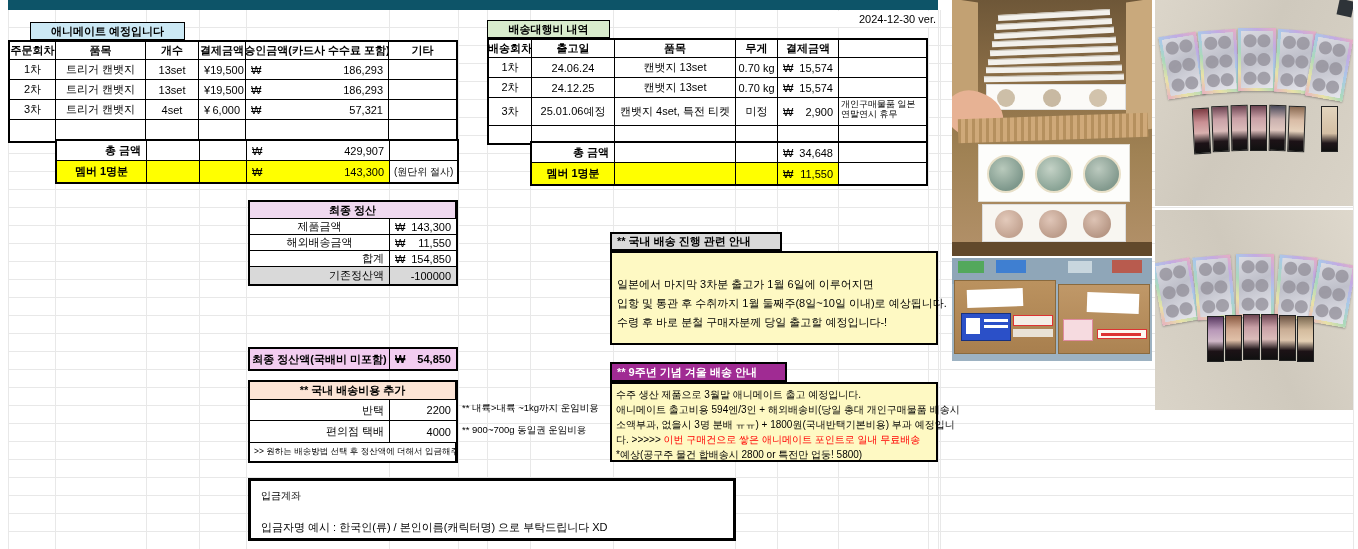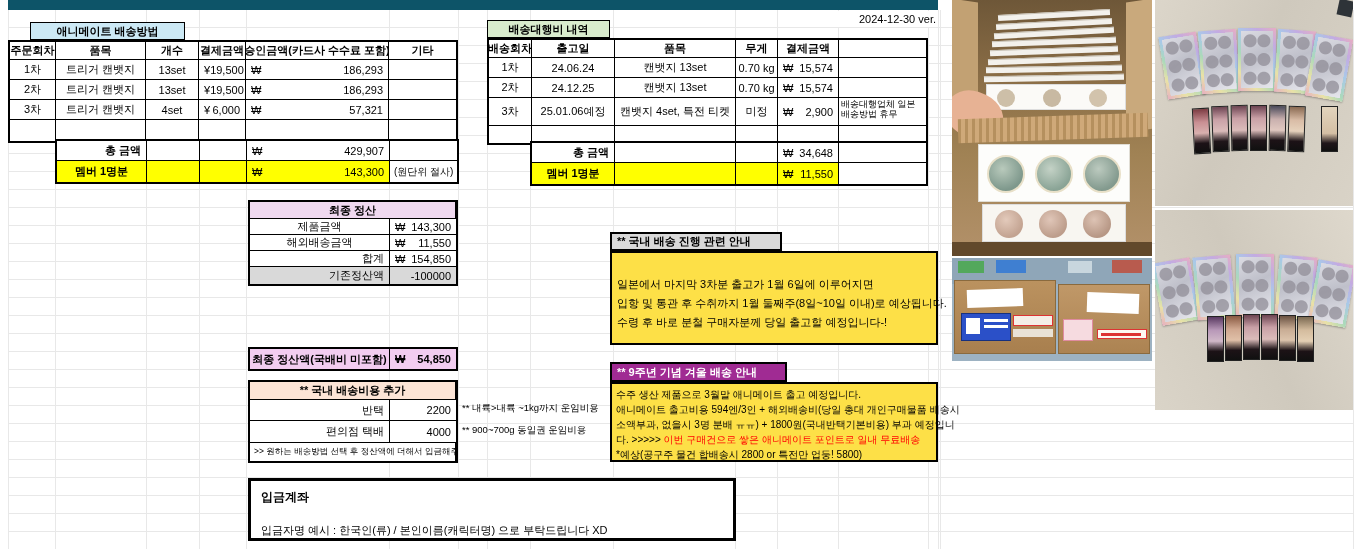--- a/index.html
+++ b/index.html
@@ -23,21 +23,21 @@
   .r{justify-content:flex-end;padding:4px 5px}
   .l{justify-content:flex-start;padding:0 4px}
   .b{font-weight:700}
   .yel{background:#ffff00}
   .gray{background:#d9d9d9}
   .pink{background:#f0d9f0}
   .pink2{background:#f2cdf0}
   .peach{background:#fce4d6}
   .small{font-size:9px;white-space:normal;line-height:10px;text-align:left;
          justify-content:flex-start;align-items:flex-start;padding:1px 2px}
-  .notebox{position:absolute;border:2px solid #000;background:#fde047}
+  .notebox{position:absolute;border:2px solid #000;background:#fef9c3}
   .notehead{position:absolute;border:2px solid #000;font-size:11px;font-weight:700;
     display:flex;align-items:center;padding-left:5px;white-space:nowrap}
   .ntext{font-size:11px;line-height:19px;white-space:nowrap}
   .sidenote{position:absolute;font-size:9.5px;white-space:nowrap;color:#000}
   .photo{position:absolute;overflow:hidden}
   .pk{position:absolute;width:38px;height:63px;border:3px solid transparent;
       background:linear-gradient(155deg,#dcdce3,#bfc0ca 45%,#e6e6ec) padding-box,
       linear-gradient(45deg,#e7aec2,#e9e2a6,#abd9bb,#a9c9e9,#c3abe2,#e7aec2) border-box;
       box-shadow:0 1px 2px rgba(0,0,0,.3)}
   .pk::after{content:"";position:absolute;inset:1px;opacity:.75;background-image:
@@ -74,21 +74,21 @@
     <div class="vl" style="left:838px"></div>
       <div class="vl" style="left:928px"></div>
     <div class="vl" style="left:938px"></div>
       <div class="vl" style="left:940px"></div>
     <div class="vl" style="left:1353px"></div>
   </div>
 
   <div class="topbar" style="background:#0d5468"></div>
   <div class="datecell">2024-12-30 ver.</div>
 
-  <div class="titlecell" style="left:30px;top:22px;width:155px;background:#cce9f5">애니메이트 배송방법</div>
+  <div class="titlecell" style="left:30px;top:22px;width:155px;background:#cce9f5">애니메이트 예정입니다</div>
 
   <div class="tbl" style="left:8px;top:40px;grid-template-columns:46px 90px 53px 47px 143px 67px;grid-template-rows:18px 20px 20px 20px 21px">
     <div class="c b">주문회차</div>
     <div class="c b">품목</div>
     <div class="c b">개수</div>
     <div class="c b">결제금액</div>
     <div class="c b">승인금액(카드사 수수료 포함)</div>
     <div class="c b lc">기타</div>
 
     <div class="c">1차</div>
@@ -189,21 +189,21 @@
     <div class="c lc"></div>
 
     <div class="c">3차</div>
     <div class="c">25.01.06예정</div>
     <div class="c">캔뱃지 4set, 특전 티켓</div>
     <div class="c">미정</div>
     <div class="c m">
         <span>₩</span>
         <span>2,900</span>
       </div>
-    <div class="c lc small">배송대행업체 일본 배송방법 휴무</div>
+    <div class="c lc small">개인구매물품 일본 연말연시 휴무</div>
 
     <div class="c lr"></div>
     <div class="c lr"></div>
     <div class="c lr"></div>
     <div class="c lr"></div>
     <div class="c lr"></div>
     <div class="c lr lc"></div>
   </div>
 
   <div class="tbl" style="left:530px;top:141px;grid-template-columns:83px 121px 42px 61px 87px;grid-template-rows:20px 21px">
@@ -276,21 +276,21 @@
   <div class="notehead" style="left:610px;top:362px;width:177px;height:20px;background:#a02b93;color:#fff">** 9주년 기념 겨울 배송 안내</div>
   <div class="notebox" style="left:610px;top:382px;width:328px;height:80px;padding:3px 4px;font-size:10px;line-height:15px">
     <div style="white-space:nowrap">수주 생산 제품으로 3월말 애니메이트 출고 예정입니다.</div>
     <div style="white-space:nowrap">애니메이트 출고비용 594엔/3인 + 해외배송비(당일 총대 개인구매물품 배송시</div>
     <div style="white-space:nowrap">소액부과, 없을시 3명 분배 ㅠㅠ) + 1800원(국내반택기본비용) 부과 예정입니</div>
     <div style="white-space:nowrap"><span>다. &gt;&gt;&gt;&gt;&gt;</span> <span style="color:#ff0000;font-weight:400">이번 구매건으로 쌓은 애니메이트 포인트로 일내 무료배송</span></div>
     <div style="white-space:nowrap">*예상(공구주 물건 합배송시 2800 or 특전만 업둥! 5800)</div>
   </div>
 
   <div class="abs" style="left:248px;top:478px;width:488px;height:63px;border:3px solid #000;background:#fff;padding:8px 10px">
-    <div style="font-size:12px;font-weight:700">입금계좌</div>
+    <div style="font-size:10px;font-weight:400">입금계좌</div>
     <div style="font-size:11px;margin-top:17px;white-space:nowrap">입금자명 예시 : 한국인(류) / 본인이름(캐릭터명) 으로 부탁드립니다 XD</div>
   </div>
 
   <div class="photo" style="left:952px;top:0;width:200px;height:256px;background:linear-gradient(#6e5738 0%,#8a6d46 30%,#a08254 60%,#b3916a 100%)">
     <div class="abs" style="left:-8px;top:0;width:34px;height:120px;background:#c2a173;transform:skewY(8deg)"></div>
     <div class="abs" style="right:-8px;top:0;width:34px;height:130px;background:#c9a97c;transform:skewY(-8deg)"></div>
     <div class="slat" style="left:46px;top:12px;width:112px;transform:rotate(-3deg)"></div>
     <div class="slat" style="left:44px;top:21px;width:116px;transform:rotate(-3deg)"></div>
     <div class="slat" style="left:42px;top:30px;width:120px;transform:rotate(-3deg)"></div>
     <div class="slat" style="left:40px;top:39px;width:124px;transform:rotate(-2deg)"></div>

